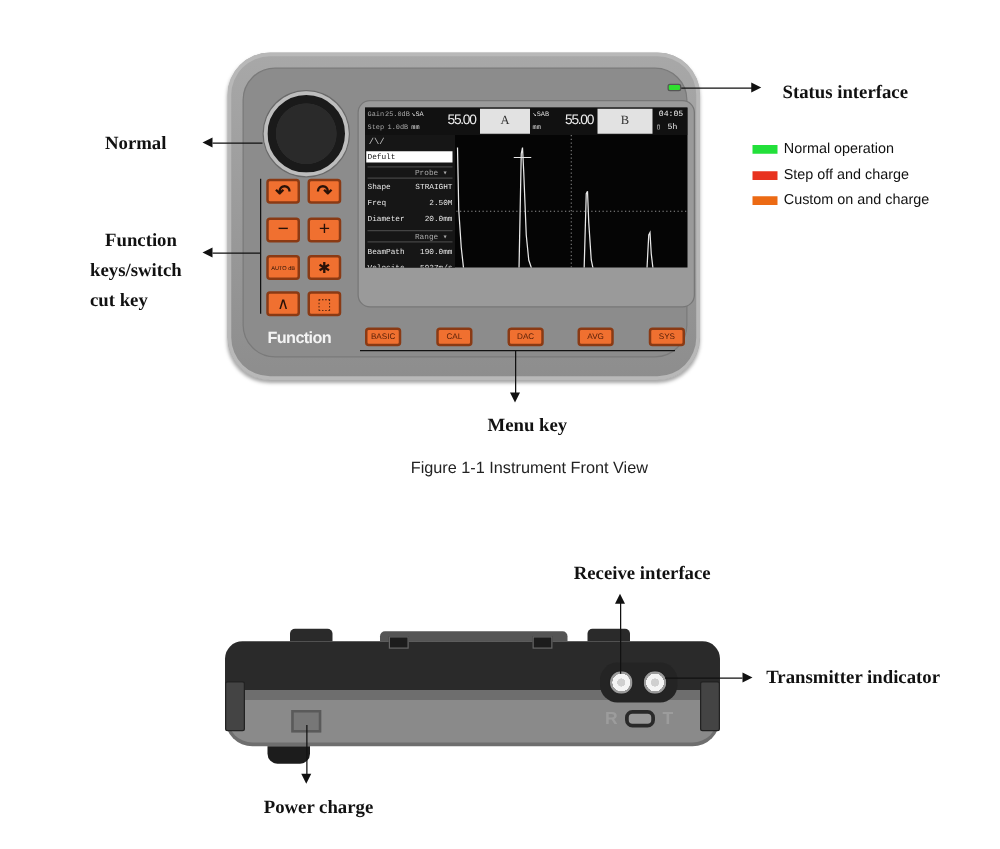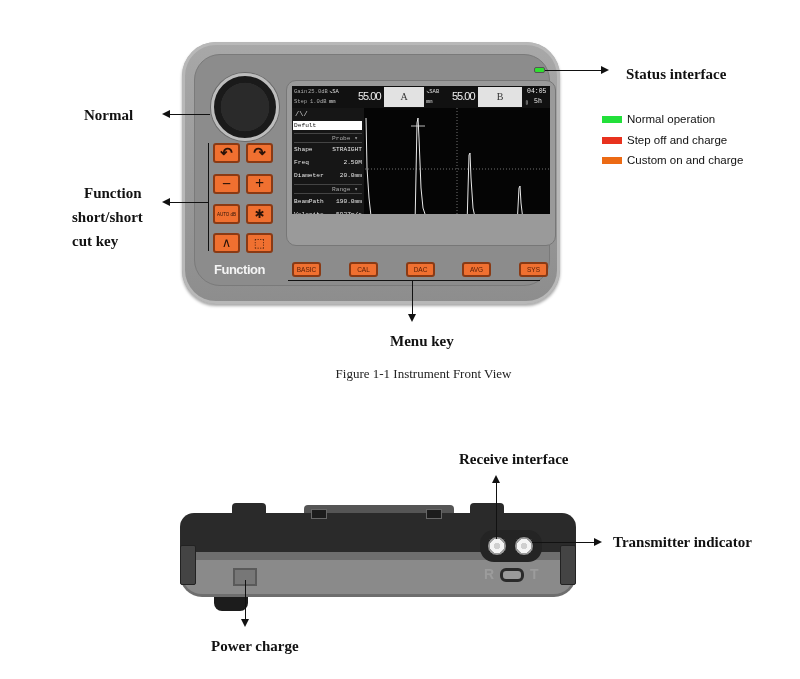--- a/index.html
+++ b/index.html
@@ -30,21 +30,21 @@
   .axisbar { position: absolute; left: 73px; top: 144px; width: 185px; height: 8px; background: #6d6d6d; font-size: 4px; color: #222; }
 
   .fkey { position: absolute; width: 27px; height: 20px; background: #f07030; border: 2px solid #8a3a14; border-radius: 3px; color: #2a1208; display: flex; align-items: center; justify-content: center; }
   .mkey { position: absolute; top: 262px; height: 15px; background: #f07030; border: 2px solid #8a3a14; border-radius: 3px; color: #5a2008; font-family: "Liberation Sans", sans-serif; font-size: 6.5px; text-align: center; line-height: 11px; }
   .brand { left: 214px; top: 262px; font-family: "Liberation Sans", sans-serif; font-weight: bold; font-size: 13px; color: #f4f4f4; letter-spacing: -0.5px; }
   .led { left: 534px; top: 67px; width: 11px; height: 6px; background: #2fe02f; border: 1px solid #555; border-radius: 2px; }
 
   .legend-row { position: absolute; left: 602px; height: 14px; display: flex; align-items: center; font-family: Liberation Sans, sans-serif; font-size: 11.5px; color: #111; }
   .legend-swatch { width: 20px; height: 7px; margin-right: 5px; }
 
-  .caption { position: absolute; left: 0; width: 800px; top: 366px; text-align: center; font-family: Liberation Serif, serif; font-size: 13px; color: #222; padding-left: 47px; }
+  .caption { position: absolute; left: 0; width: 800px; top: 366px; text-align: center; font-family: Liberation Sans, sans-serif; font-size: 13px; color: #222; padding-left: 47px; }
 
   
   .top-body { left: 180px; top: 513px; width: 396px; height: 84px; background: linear-gradient(#2a2a2a 0 46%, #6e6e6e 46% 100%); border-radius: 14px 14px 22px 22px; }
   .top-bump { position: absolute; height: 10px; background: #2a2a2a; border-radius: 4px 4px 0 0; }
   .top-lower { left: 182px; top: 560px; width: 392px; height: 34px; background: #8a8a8a; border-radius: 0 0 20px 20px; }
   .side-grip { position: absolute; width: 16px; height: 40px; background: #444; border: 1px solid #222; border-radius: 2px; }
   .bnc { position: absolute; width: 20px; height: 20px; border-radius: 50%; background: radial-gradient(circle, #cfcfcf 0 25%, #f4f4f4 26% 55%, #9a9a9a 56% 100%); border: 1px solid #222; }
   .pwr-btn { left: 233px; top: 568px; width: 24px; height: 18px; background: #777; border: 2px solid #5a5a5a; }
   .pwr-knob { left: 214px; top: 597px; width: 34px; height: 14px; background: #1c1c1c; border-radius: 0 0 8px 8px; }
   .usb { left: 500px; top: 568px; width: 24px; height: 14px; background: #9a9a9a; border: 3px solid #2a2a2a; border-radius: 6px; }
@@ -155,21 +155,21 @@
 <div class="mkey" style="left:349px;width:29px;">CAL</div>
 <div class="mkey" style="left:406px;width:29px;">DAC</div>
 <div class="mkey" style="left:462px;width:29px;">AVG</div>
 <div class="mkey" style="left:519px;width:29px;">SYS</div>
 
 <div class="label" style="left:84px;top:104px;">Normal</div>
 <div class="line" style="left:170px;top:114px;width:40px;height:1px;"></div>
 <div class="arrow-l" style="left:162px;top:110px;"></div>
 
 <div class="label" style="left:84px;top:182px;">Function</div>
-<div class="label" style="left:72px;top:206px;">short/short</div>
+<div class="label" style="left:72px;top:206px;">keys/switch</div>
 <div class="label" style="left:72px;top:230px;">cut key</div>
 <div class="line" style="left:208px;top:143px;width:1px;height:108px;"></div>
 <div class="line" style="left:170px;top:202px;width:38px;height:1px;"></div>
 <div class="arrow-l" style="left:162px;top:198px;"></div>
 
 <div class="line" style="left:545px;top:70px;width:58px;height:1px;"></div>
 <div class="arrow-r" style="left:601px;top:66px;"></div>
 <div class="label" style="left:626px;top:63px;">Status interface</div>
 
 <div class="legend-row" style="top:112px;">

